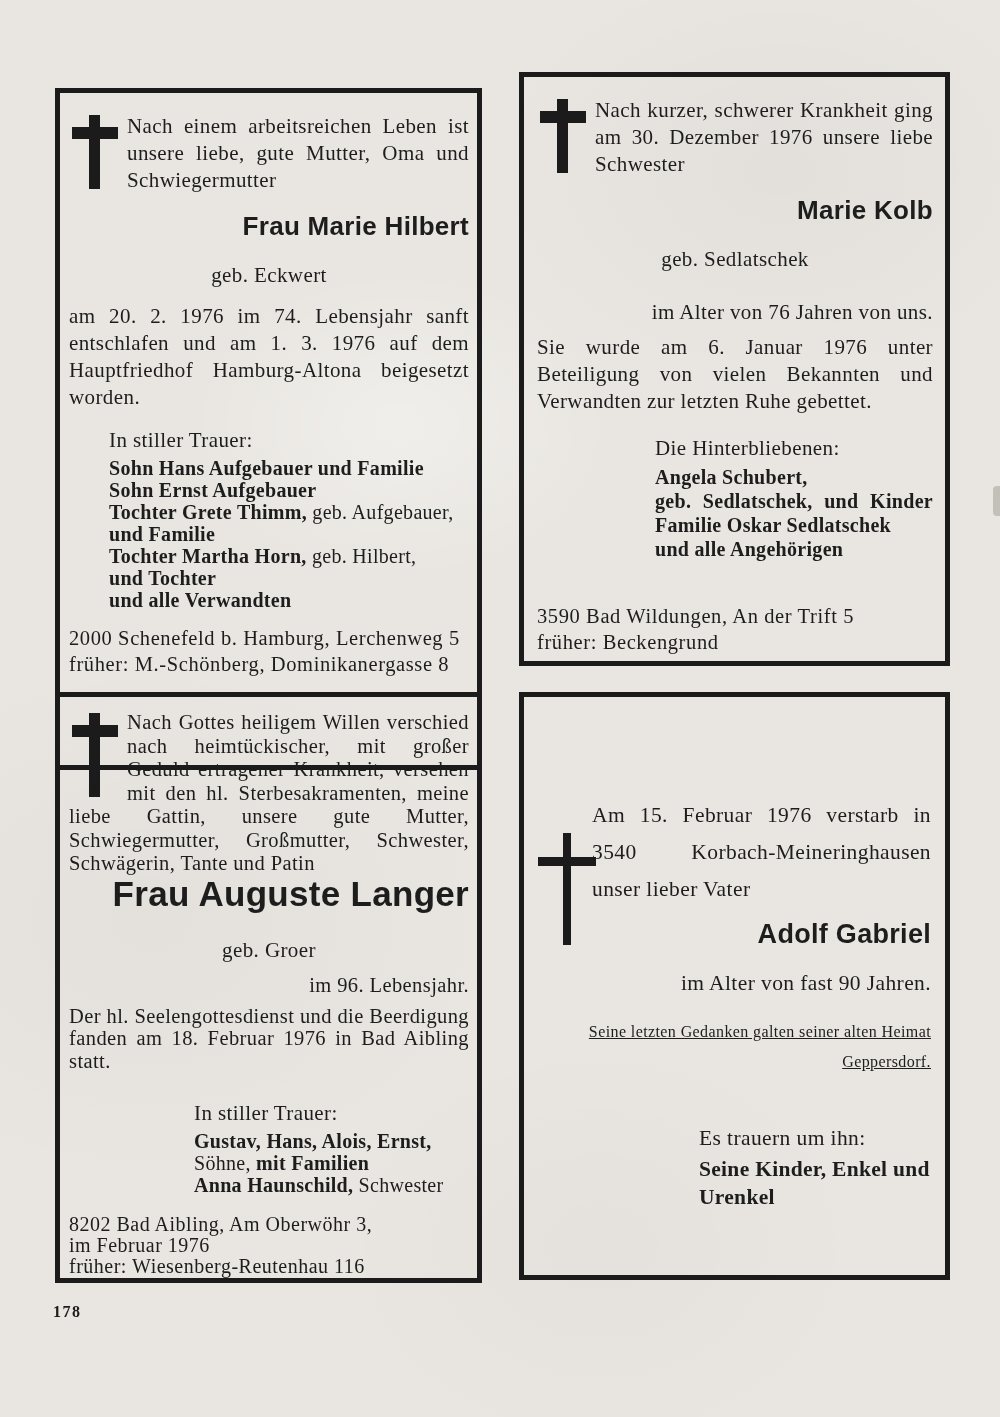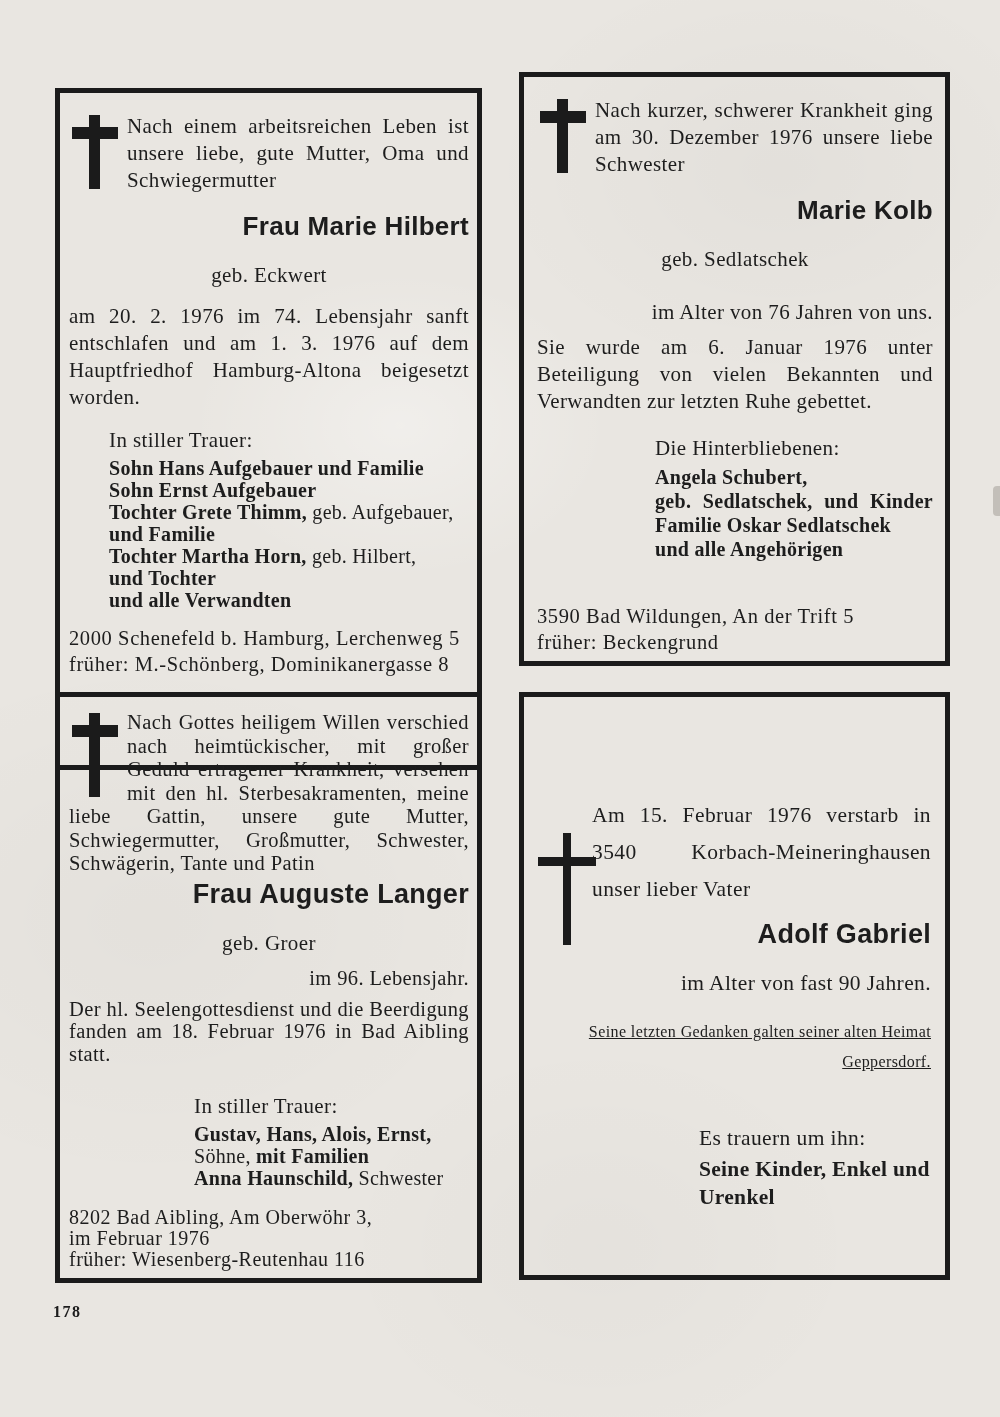--- a/index.html
+++ b/index.html
@@ -68,21 +68,21 @@
   
   #n2 .p1{margin-top:26px;}
   #n2 .p2{margin-top:8px;}
   #n2 .mblock{margin-top:20px;margin-left:118px;}
   #n2 .mline{line-height:24px;}
   #n2 .mline-wide{white-space:normal;text-align:justify;text-align-last:justify;}
   #n2 .addr{margin-top:42px;}
 
   
   #n3 .intro{font-size:20.5px;line-height:23.5px;}
-  #n3 .name{margin-top:4px;font-size:27px;}
+  #n3 .name{margin-top:4px;font-size:35px;}
   #n3 .maiden{margin-top:0;}
   #n3 .p1{margin-top:8px;font-size:20.5px;line-height:27px;letter-spacing:.4px;}
   #n3 .p2{margin-top:6px;font-size:20.5px;line-height:22.5px;text-align:justify;letter-spacing:.4px;}
   #n3 .mblock{margin-top:28px;margin-left:125px;}
   #n3 .addr{margin-top:18px;}
   #n3 .addr div{font-size:20px;line-height:21px;letter-spacing:.5px;}
 
   
   #n4 .intro{margin-top:100px;margin-left:53px;font-size:21.5px;line-height:37px;}
   #n4 .name{margin-top:12px;font-size:27px;}

